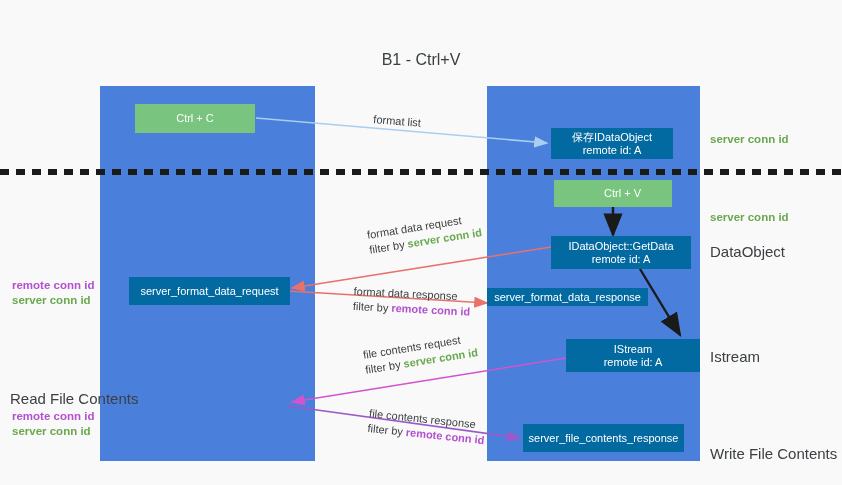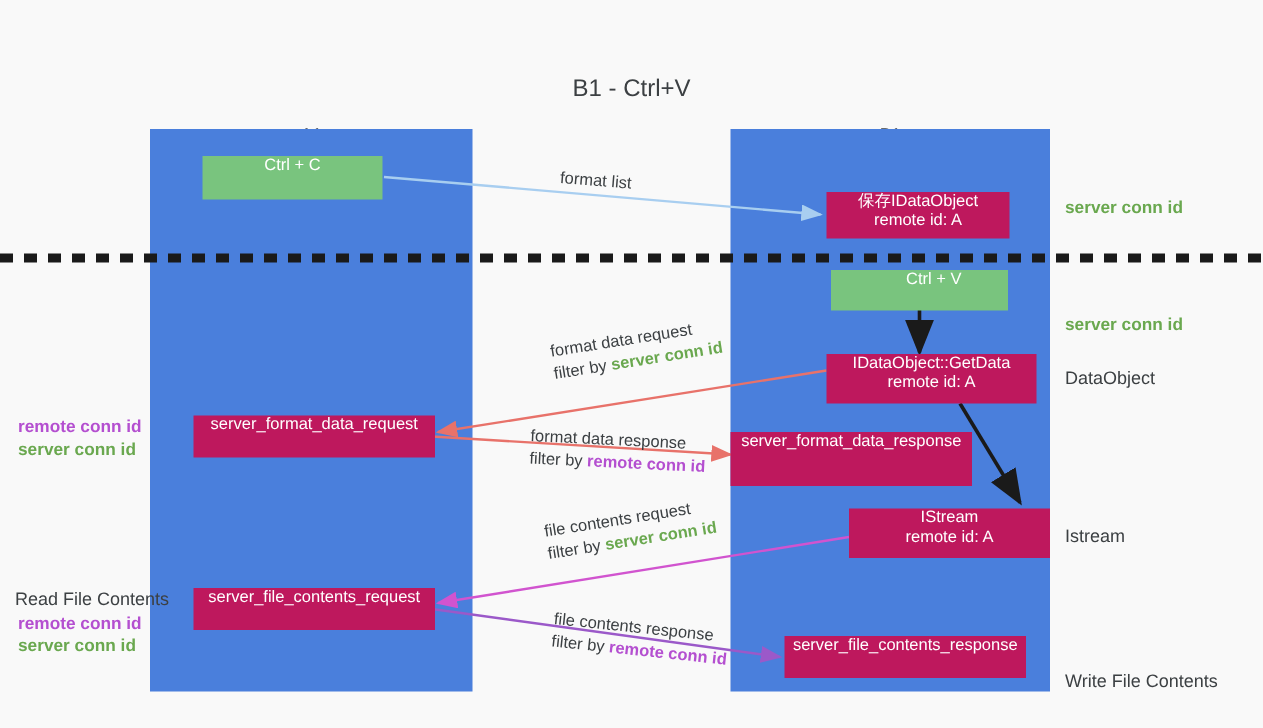--- a/index.html
+++ b/index.html
@@ -57,34 +57,34 @@
       rgba(0,0,0,0) 9px, rgba(0,0,0,0) 16px
     );
   }
 
   
   .box {
     box-sizing: border-box;
     display: flex;
     flex-direction: column;
     align-items: center;
-    justify-content: flex-start;
+    justify-content: center;
     color: #ffffff;
     font-size: 11px;
     line-height: 13px;
     text-align: center;
     white-space: pre;
   }
   .box.green { background: #79c47e; }
-  .box.orange { background: #be185d; }
+  .box.orange { background: #0369a1; }
   .box .l2 { font-size: 11px; }
 
   
   .lbl {
-    font-size: 12px;
+    font-size: 15px;
     color: #3c4043;
     white-space: pre;
     line-height: 14px;
   }
   .lbl-green {
     font-size: 11.5px;
     color: #6aa84f;
     font-weight: bold;
     white-space: pre;
     line-height: 15px;
@@ -186,27 +186,24 @@
 
   <div class="abs box orange" style="left:566px; top:339px; width:134px; height:33px;">
     <div>IStream</div>
     <div class="l2">remote id: A</div>
   </div>
 
   <div class="abs box orange" style="left:129px; top:277px; width:161px; height:28px;">
     <div>server_format_data_request</div>
   </div>
 
-  <div class="abs box orange" style="left:487px; top:288px; width:161px; height:36px;">
+  <div class="abs box orange" style="left:487px; top:288px; width:161px; height:18px;">
     <div>server_format_data_response</div>
   </div>
 
-  <div class="abs box orange" style="left:129px; top:392px; width:161px; height:28px;">
-    <div>server_file_contents_request</div>
-  </div>
 
   <div class="abs box orange" style="left:523px; top:424px; width:161px; height:28px;">
     <div>server_file_contents_response</div>
   </div>
 
   <div class="abs divider"></div>
 
   <div class="abs edge-lbl" style="left:374px; top:112px; transform: rotate(4.6deg);">
     <span>format list</span>
   </div>

